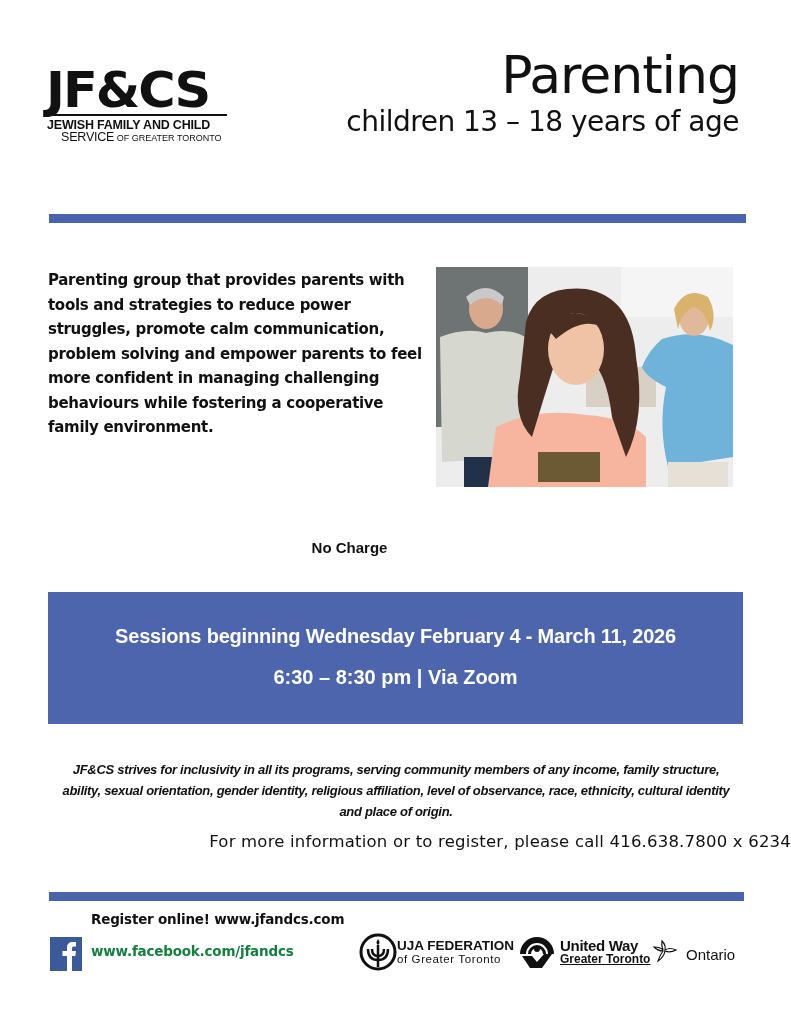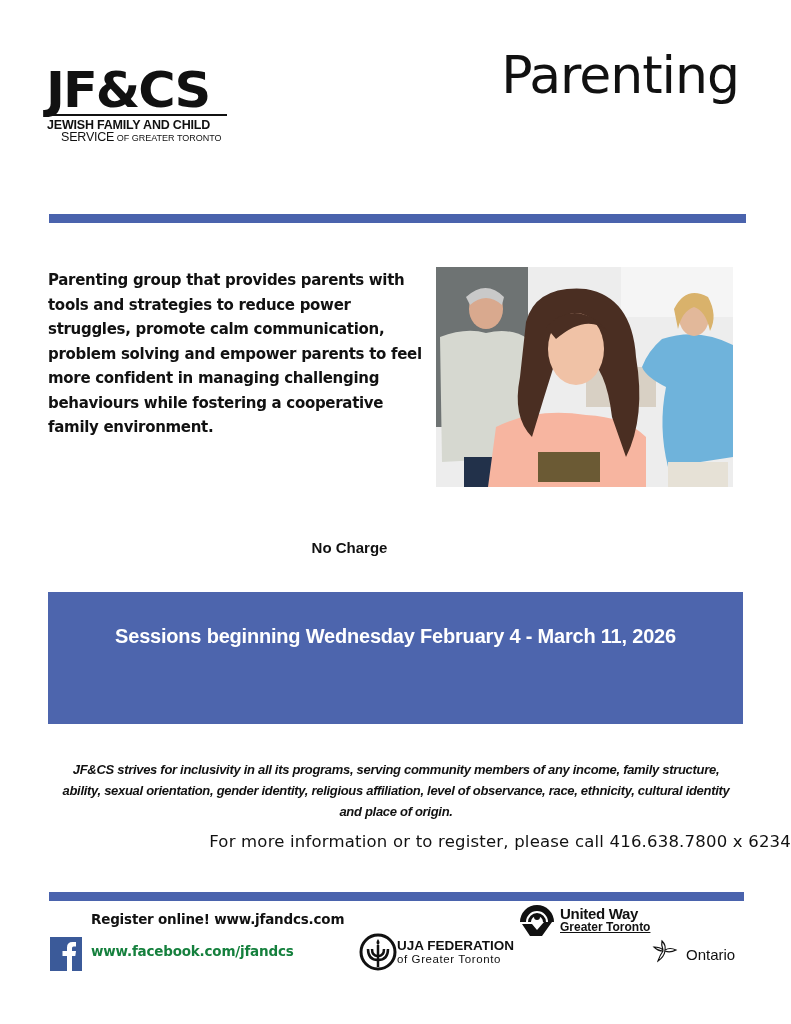--- a/index.html
+++ b/index.html
@@ -26,36 +26,37 @@
   .session .l1{position:absolute;left:0;right:0;top:33px;font-size:20px;letter-spacing:-0.2px;}
   .session .l2{position:absolute;left:0;right:0;top:74px;font-size:20px;}
   .incl{left:56px;width:680px;top:759px;text-align:center;font-style:italic;font-weight:bold;font-size:13px;line-height:21px;letter-spacing:-0.3px;}
   .call{left:0;width:791px;top:832px;text-align:right;font-family:"DejaVu Sans",sans-serif;font-size:16.5px;letter-spacing:0.2px;}
   .reg{left:91px;top:911px;font-family:"DejaVu Sans",sans-serif;font-weight:bold;font-size:13.5px;letter-spacing:-0.2px;}
   .fb-icon{left:50px;top:937px;width:32px;height:34px;background:#3b5a99;}
   .fb-link{left:91px;top:943px;font-family:"DejaVu Sans",sans-serif;font-weight:bold;font-size:13.5px;color:#15803d;letter-spacing:-0.2px;text-decoration:none;}
   .uja{left:359px;top:933px;display:flex;align-items:center;}
   .uja .name{font-weight:bold;font-size:13.5px;line-height:14px;}
   .uja .sub{font-size:11.5px;line-height:13px;letter-spacing:0.6px;}
-  .uw{left:518px;top:900px;display:flex;align-items:center;gap:4px;}
+  .uw{left:518px;top:932px;display:flex;align-items:center;gap:4px;}
   .uw .name{font-weight:bold;font-size:15px;line-height:16px;letter-spacing:-0.3px;}
   .uw .sub{font-weight:bold;font-size:12px;line-height:11px;text-decoration:underline;}
   .on{left:652px;top:938px;display:flex;align-items:center;gap:8px;}
   .on .name{font-size:15px;margin-top:8px;}
 </style>
 </head>
 <body>
 
 <div class="abs logo-main">JF&amp;CS</div>
 <div class="abs logo-rule"></div>
 <div class="abs logo-sub1">JEWISH FAMILY AND CHILD</div>
 <div class="abs logo-sub2"><span>SERVICE</span><small> OF GREATER TORONTO</small></div>
 
 <div class="abs title">
   <div class="t1">Parenting</div>
+  <div class="t3">children 13 – 18 years of age</div>
 </div>
 
 <div class="abs bar bar-top"></div>
 
 <div class="abs desc">Parenting group that provides parents with tools and strategies to reduce power struggles, promote calm communication, problem solving and empower parents to feel more confident in managing challenging behaviours while fostering a cooperative family environment.</div>
 
 <div class="abs photo" title="Teenage girl looking down while parents argue in background">
   <svg width="297" height="220" viewBox="0 0 297 220">
     <rect width="297" height="220" fill="#ededed"></rect>
     <rect x="0" y="0" width="92" height="160" fill="#6e7373"></rect>
@@ -77,20 +78,21 @@
     <path d="M90 55 Q100 18 150 22 Q196 30 200 90 Q210 150 190 190 L176 150 Q170 100 150 90 L120 92 Q108 130 96 170 Q76 150 84 110Z" fill="#4a2e22"></path>
     <ellipse cx="140" cy="82" rx="28" ry="36" fill="#f0c2a6"></ellipse>
     <path d="M110 60 Q140 30 172 64 Q150 46 120 72Z" fill="#4a2e22"></path>
   </svg>
 </div>
 
 <div class="abs nocharge">No Charge</div>
 
 <div class="abs session">
   <div class="l1">Sessions beginning  Wednesday February 4 -  March 11, 2026</div>
+  <div class="l2">6:30 – 8:30 pm |  Via Zoom</div>
 </div>
 
 <div class="abs incl">JF&amp;CS strives for inclusivity in all its programs, serving community members of any income, family structure, ability, sexual orientation, gender identity, religious affiliation, level of observance, race, ethnicity, cultural identity and place of origin.</div>
 
 <div class="abs call">For more information or to register, please call 416.638.7800 x 6234</div>
 
 <div class="abs bar bar-bottom"></div>
 
 <div class="abs reg">Register online!  www.jfandcs.com</div>
 

